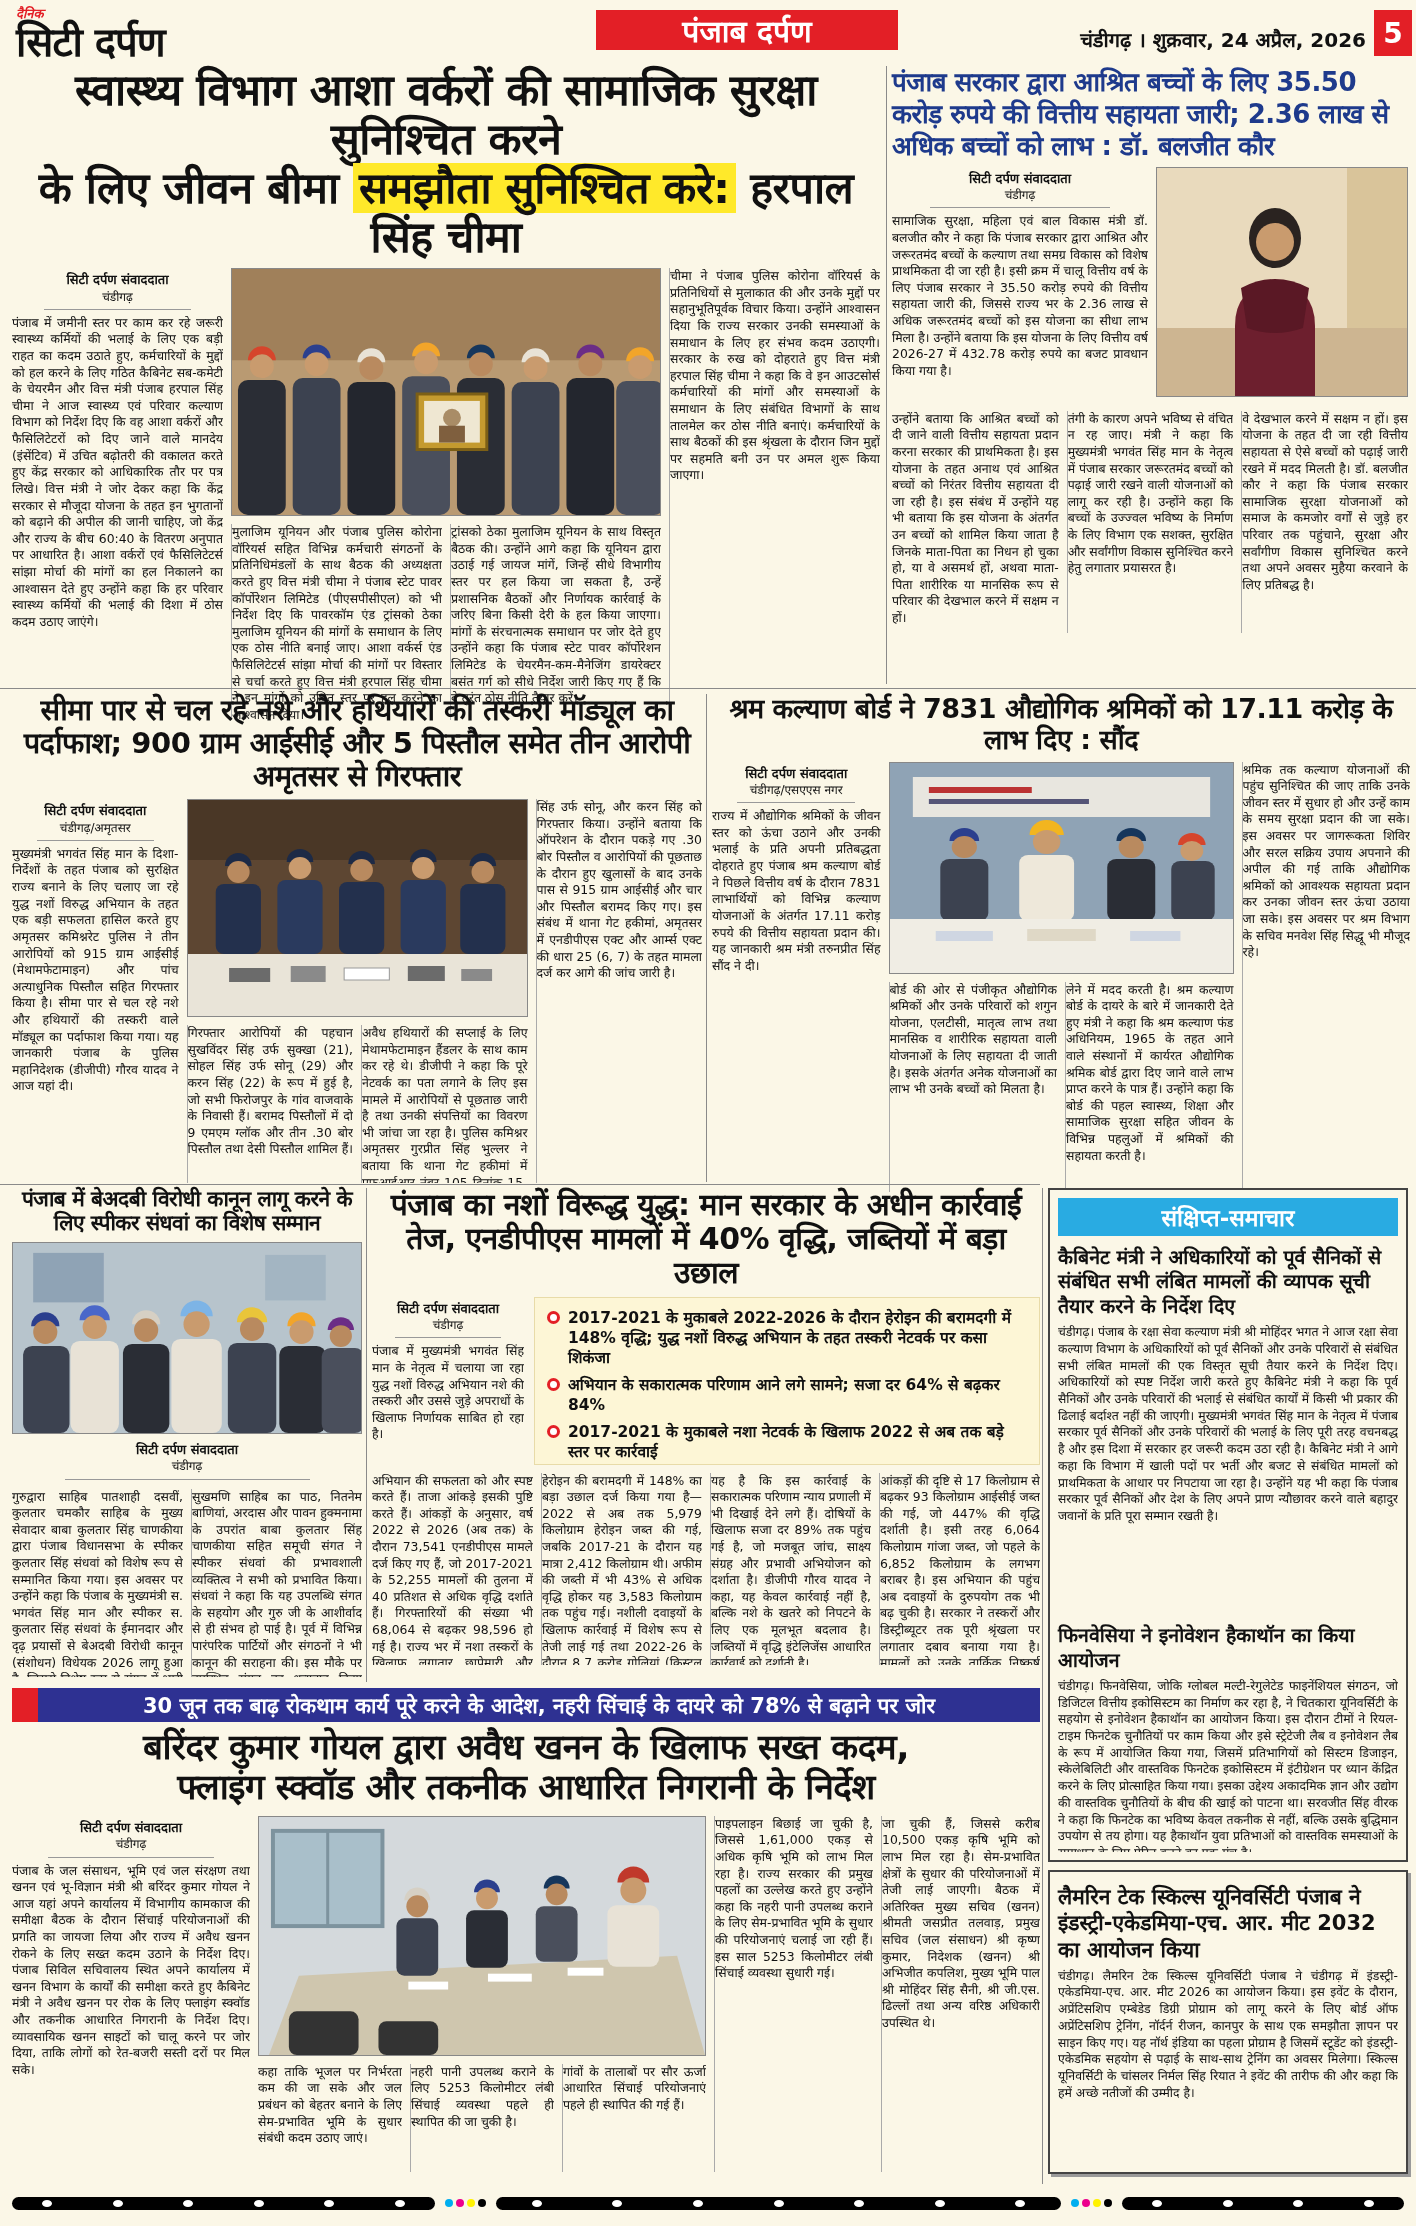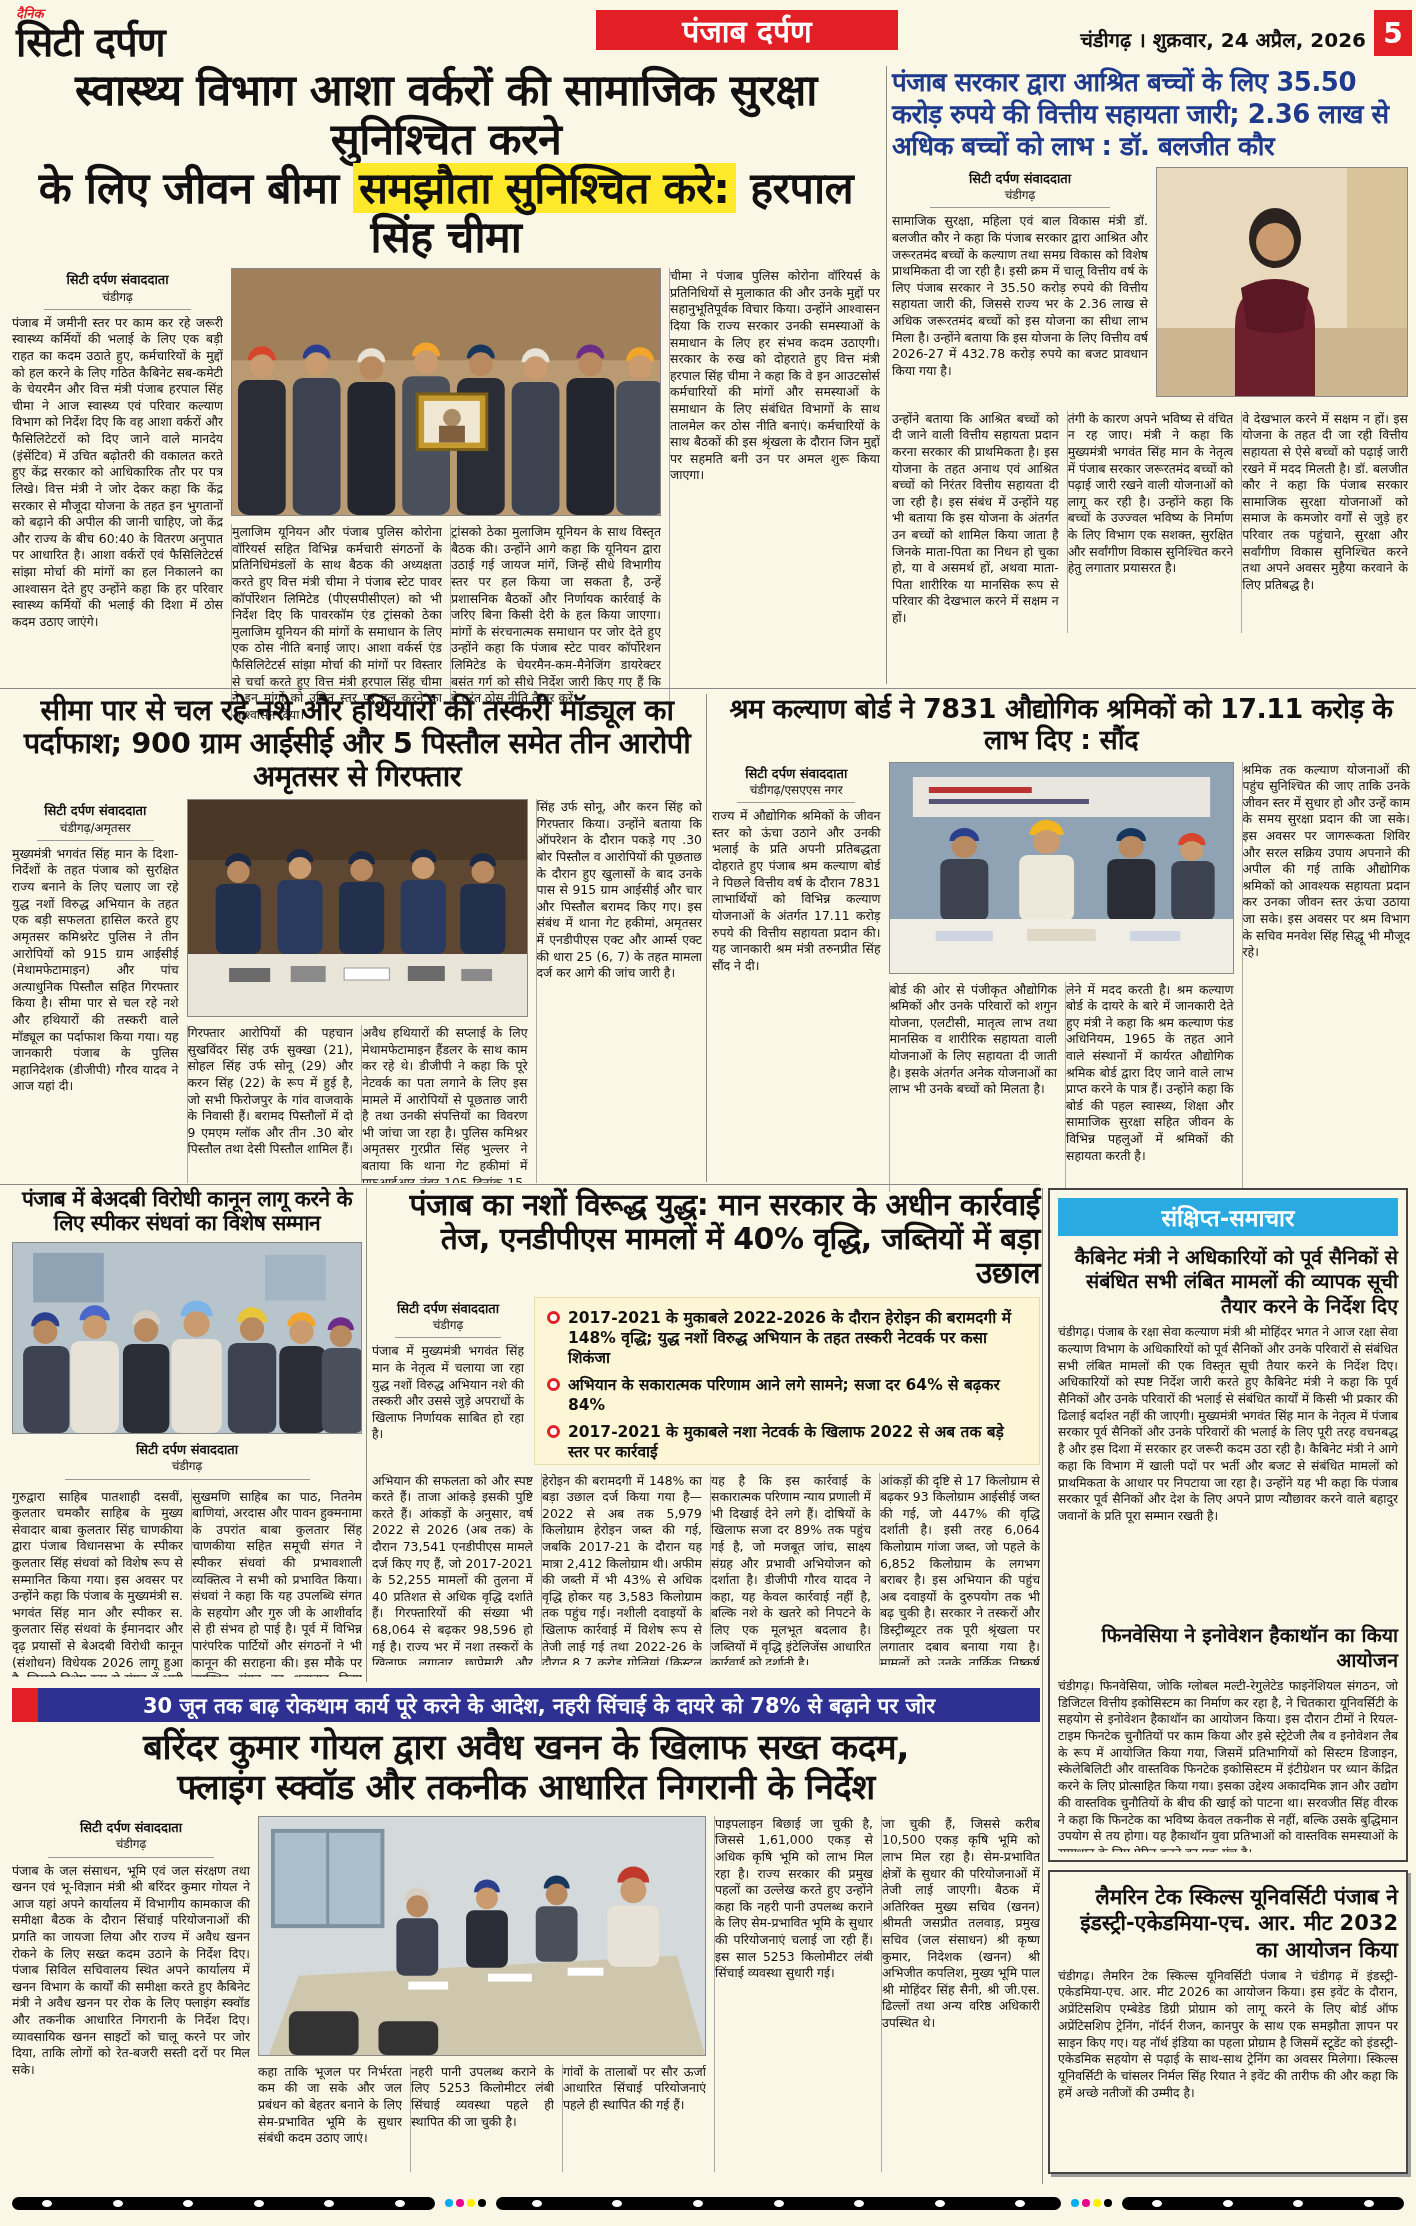--- a/index.html
+++ b/index.html
@@ -16,21 +16,21 @@
   .vrule{width:1px;background:#8a8a8a}
   .hrule{height:1px;background:#8a8a8a}
   
   .hl{font-weight:900;text-align:center;line-height:1.14;letter-spacing:-.5px}
   .hl-a{font-size:43px}
   .hl-a .hi{background:var(--highlight,#ffe92a);padding:0 6px}
   .hl-b{font-size:26px;color:var(--headline_blue,#1e3a8c);text-align:left;line-height:1.24}
   .hl-c{font-size:29px}
   .hl-d{font-size:27px}
   .hl-e{font-size:21px}
-  .hl-f{font-size:30px;text-align:right}
+  .hl-f{font-size:30px;text-align:center}
   .hl-h{font-size:35px}
   
   .byl{text-align:center;font-size:13px;font-weight:bold;padding:3px 0 5px;line-height:1.35}
   .byl .city{font-weight:normal;font-size:12px}
   .byl:after{content:"";display:block;width:70%;margin:4px auto 0;border-bottom:1px solid #999}
   
   .bt{font-size:12.4px;line-height:1.34;text-align:justify;overflow:hidden}
   .col{overflow:hidden}
   .rl{border-left:1px solid #aaa;}
   .photo{width:100%;height:100%;display:block}
@@ -44,21 +44,21 @@
   .e-cols{display:grid;grid-template-columns:1fr 1fr;gap:8px;height:188px;margin-top:4px}
   .f-row1{display:grid;grid-template-columns:152px 1fr;gap:10px;height:168px;margin-top:6px}
   .f-row2{display:grid;grid-template-columns:repeat(4,1fr);gap:8px;height:192px;margin-top:8px}
   .h-grid{display:grid;grid-template-columns:238px 448px 1fr 1fr;grid-template-rows:240px 1fr;gap:8px;height:356px;margin-top:8px}
   .bullet-box{background:#fdf6d6;border:1px solid #e8dba8;padding:10px 12px;overflow:hidden}
   .bullet{display:flex;gap:8px;font-size:15.5px;font-weight:bold;line-height:1.3;margin-bottom:7px}
   .bullet .dot{flex:0 0 13px;width:13px;height:13px;border:3px solid var(--red,#e31f26);border-radius:50%;background:#fff;margin-top:3px}
   
   .box{border:2px solid #444;background:var(--paper,#fbf7e7);padding:8px;overflow:hidden}
   .brief-bar{background:var(--brief_blue,#29abe2);color:#fff;font-size:23px;font-weight:900;text-align:center;padding:3px 0;margin-bottom:6px}
-  .brief-h{font-size:19.5px;font-weight:900;text-align:right;line-height:1.25;margin:4px 0 5px}
+  .brief-h{font-size:19.5px;font-weight:900;text-align:left;line-height:1.25;margin:4px 0 5px}
   .brief-b{font-size:12.3px;line-height:1.36;text-align:justify;overflow:hidden}
   
   .banner{display:flex;height:34px}
   .banner .redblk{width:26px;background:var(--red,#e31f26)}
   .banner .bluebar{flex:1;background:var(--banner_blue,#2e3192);color:#fff;font-size:21px;font-weight:900;display:flex;align-items:center;justify-content:center}
   
   .press{display:flex;align-items:center;gap:10px;height:14px}
   .pbar{background:#000;border-radius:8px;height:13px;flex:1;display:flex;align-items:center;justify-content:space-around}
   .pdot{width:10px;height:7px;background:#fff;border-radius:50%}
   .cmyk{display:flex;gap:3px}

